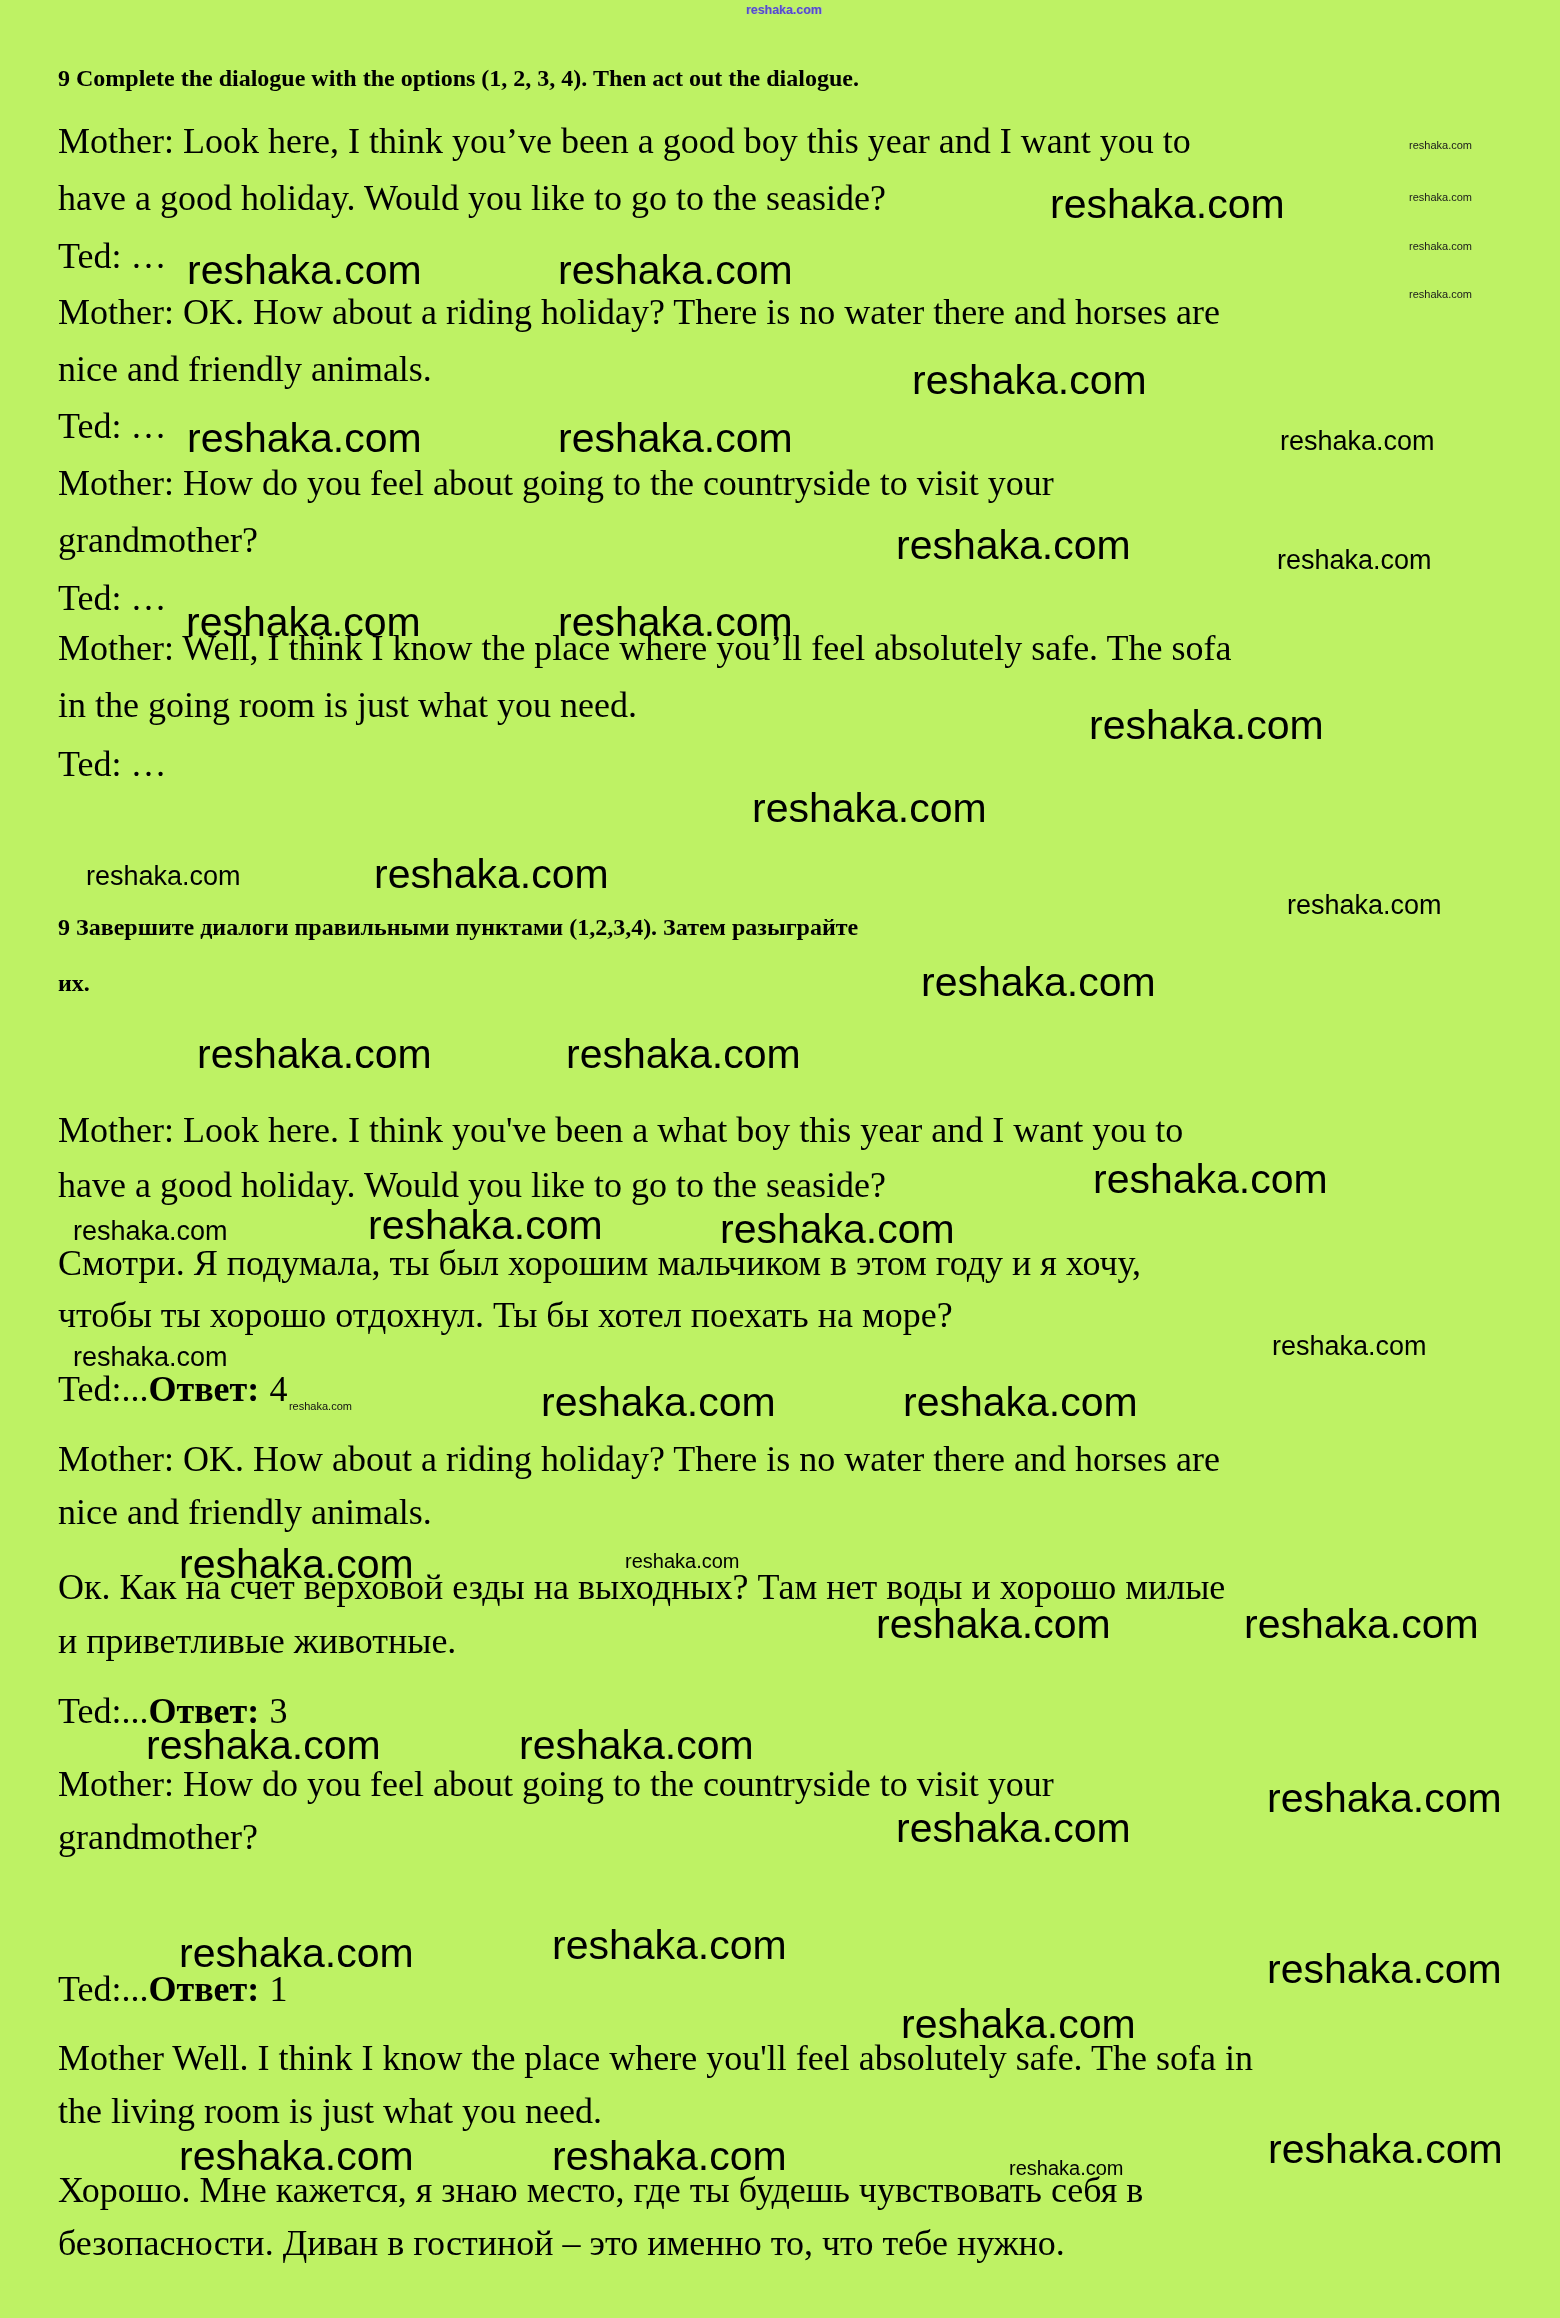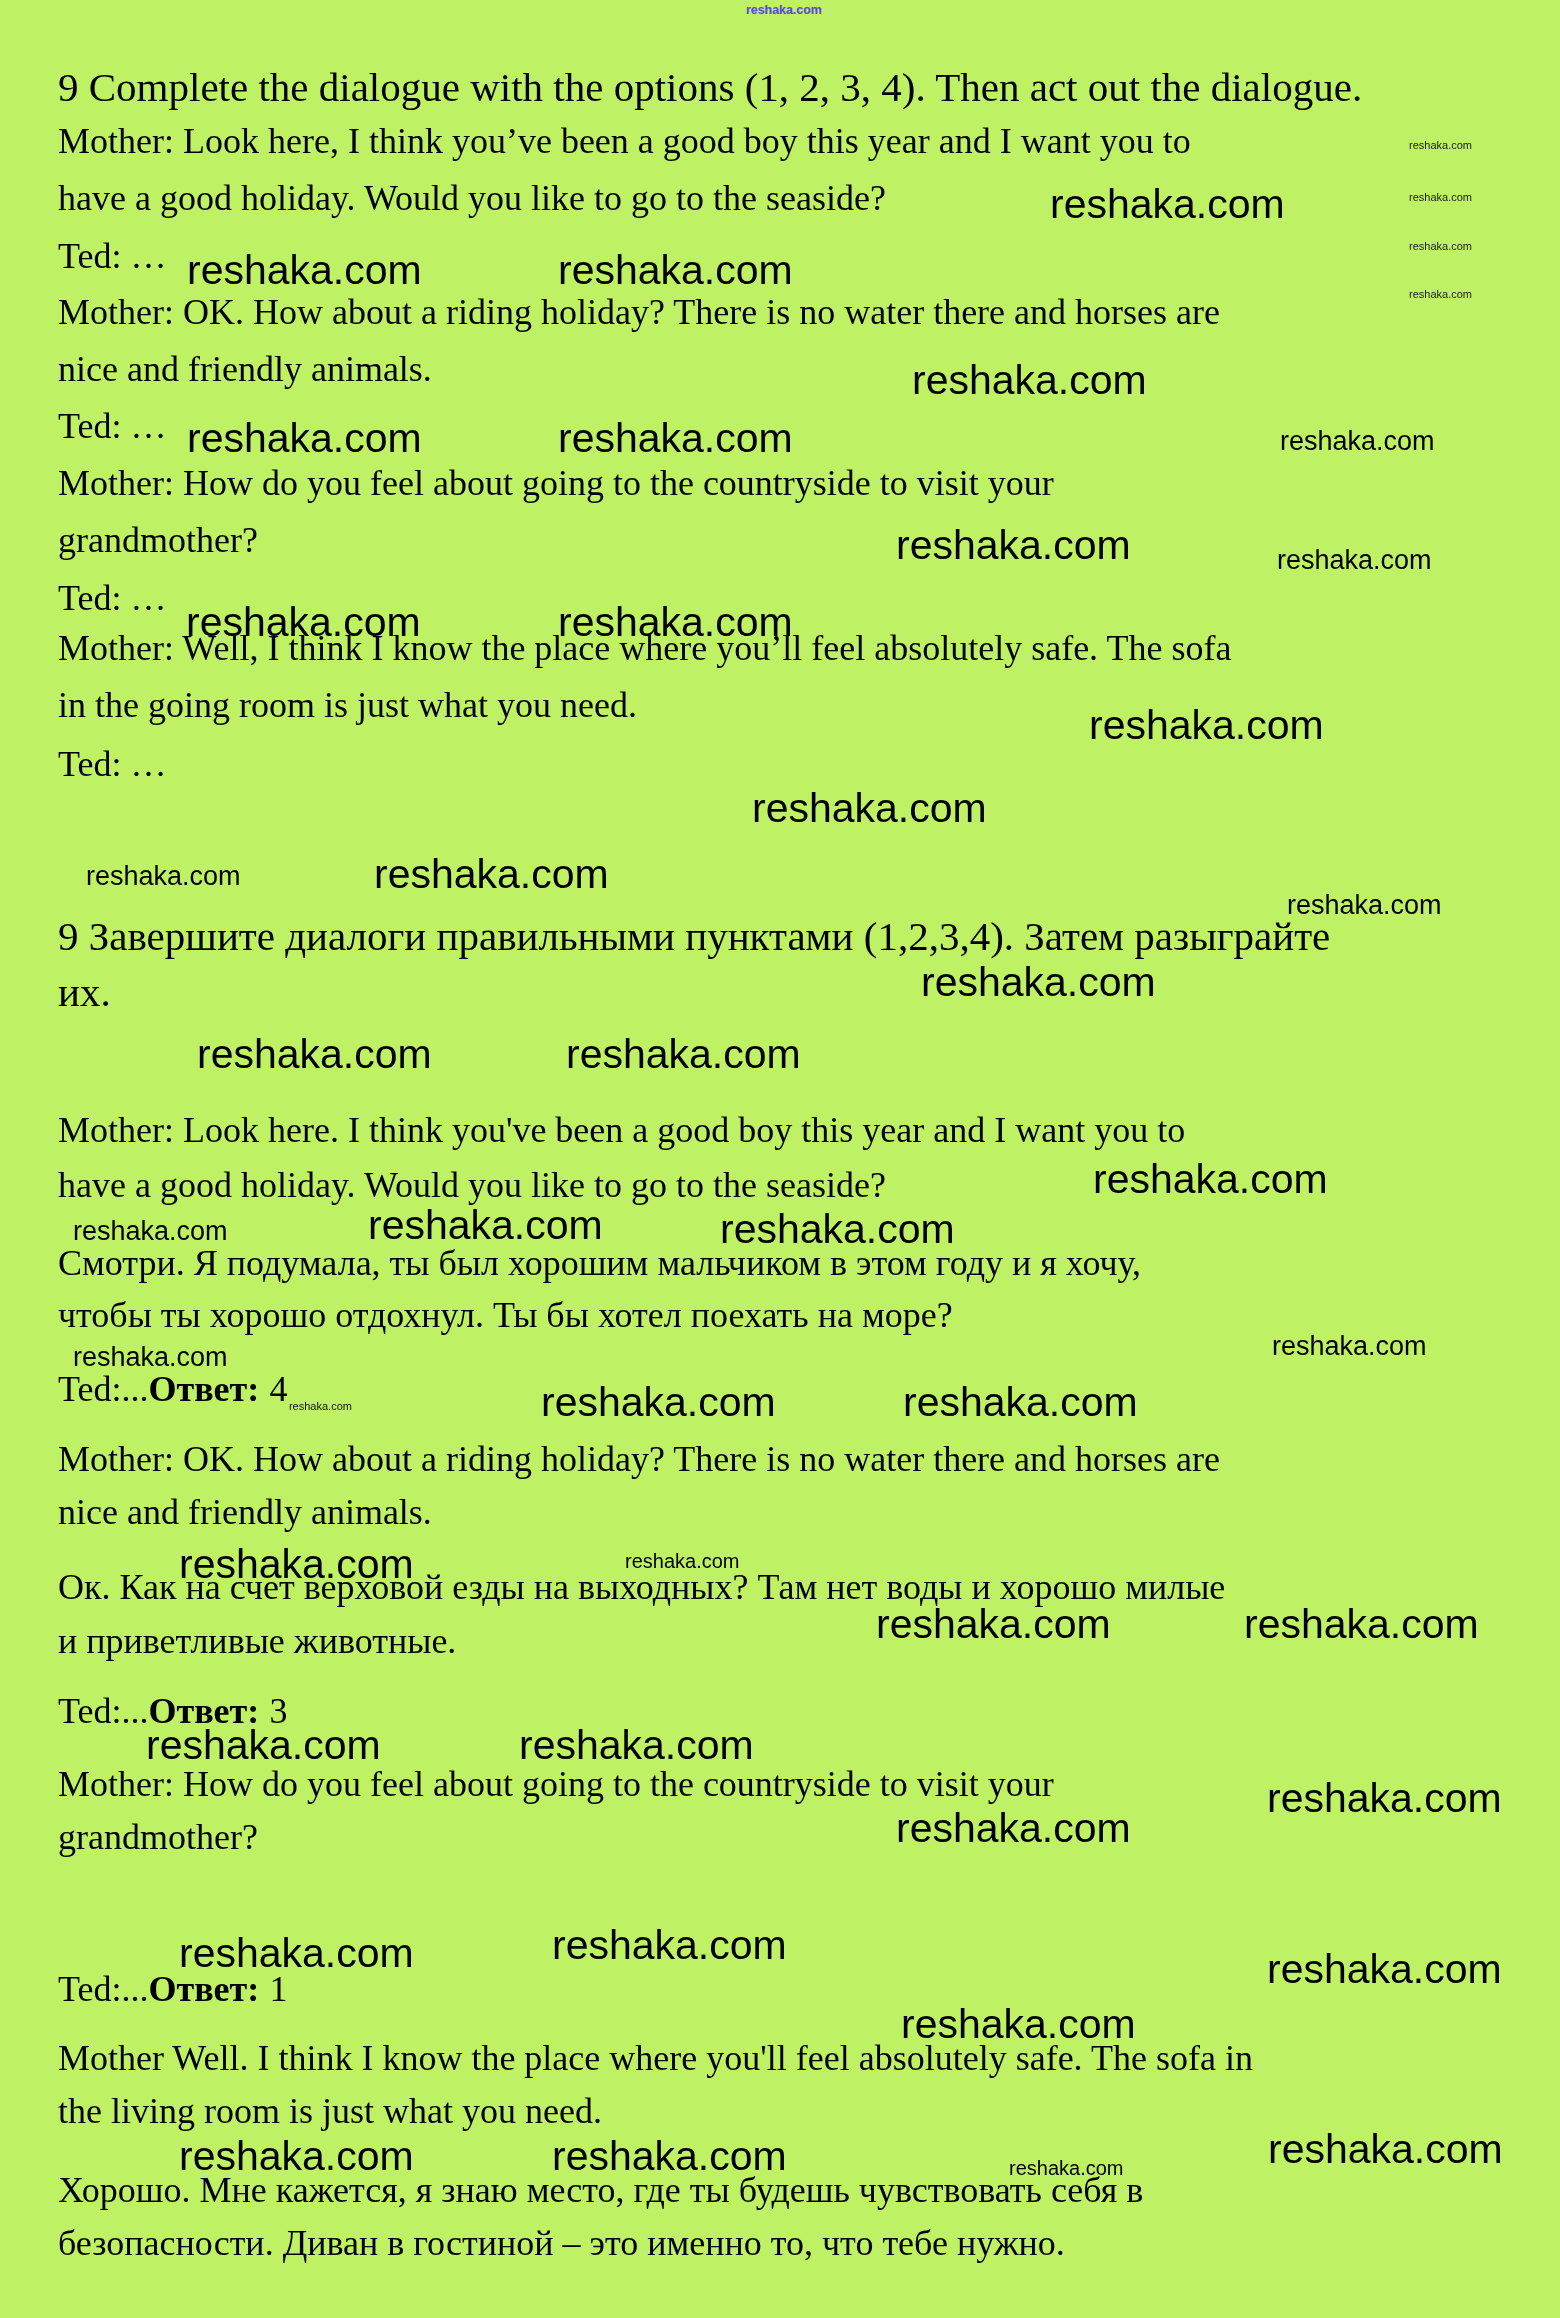--- a/index.html
+++ b/index.html
@@ -14,22 +14,22 @@
   }
   .line {
     position: absolute;
     left: 58px;
     font-size: 36px;
     line-height: 1.05;
     white-space: nowrap;
     color: #000000;
   }
   .title-bold {
-    font-weight: normal;
-    font-size: 41px;
+    font-weight: bold;
+    font-size: 24px;
     letter-spacing: 0px;
   }
   .ans .ans-label { font-weight: bold; }
   .ans .ans-val { margin-left: 10.2px; }
   .wm-sub {
     font-family: "Liberation Sans", "DejaVu Sans", sans-serif;
     font-size: 11px;
     vertical-align: -8.8px;
     margin-left: 1.5px;
     color: #111111;
@@ -119,21 +119,21 @@
   <div class="line" style="top:465px">Mother: How do you feel about going to the countryside to visit your</div>
   <div class="line" style="top:522px">grandmother?</div>
   <div class="line" style="top:580px">Ted: …</div>
   <div class="line" style="top:630px">Mother: Well, I think I know the place where you’ll feel absolutely safe. The sofa</div>
   <div class="line" style="top:687px">in the going room is just what you need.</div>
   <div class="line" style="top:746px">Ted: …</div>
 
   <div class="line title-bold" style="top:915px">9 Завершите диалоги правильными пунктами (1,2,3,4). Затем разыграйте</div>
   <div class="line title-bold" style="top:971px">их.</div>
 
-  <div class="line" style="top:1112px">Mother: Look here. I think you've been a good boy this year and I want you to</div>
+  <div class="line" style="top:1112px">Mother: Look here. I think you've been a what boy this year and I want you to</div>
   <div class="line" style="top:1167px">have a good holiday. Would you like to go to the seaside?</div>
   <div class="line" style="top:1297px">чтобы ты хорошо отдохнул. Ты бы хотел поехать на море?</div>
   <div class="line" style="top:1245px">Смотри. Я подумала, ты был хорошим мальчиком в этом году и я хочу,</div>
   <div class="line ans" style="top:1371px"><span>Ted:...</span><span class="ans-label">Ответ:</span><span class="ans-val">4</span><span class="wm-sub">reshaka.com</span></div>
 
   <div class="line" style="top:1441px">Mother: OK. How about a riding holiday? There is no water there and horses are</div>
   <div class="line" style="top:1494px">nice and friendly animals.</div>
   <div class="line" style="top:1569px">Ок. Как на счет верховой езды на выходных? Там нет воды и хорошо милые</div>
   <div class="line" style="top:1623px">и приветливые животные.</div>
   <div class="line ans" style="top:1693px"><span>Ted:...</span><span class="ans-label">Ответ:</span><span class="ans-val">3</span></div>

